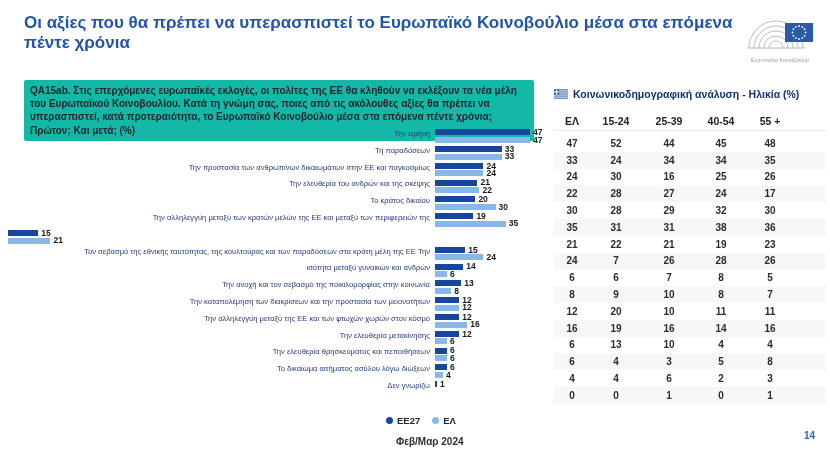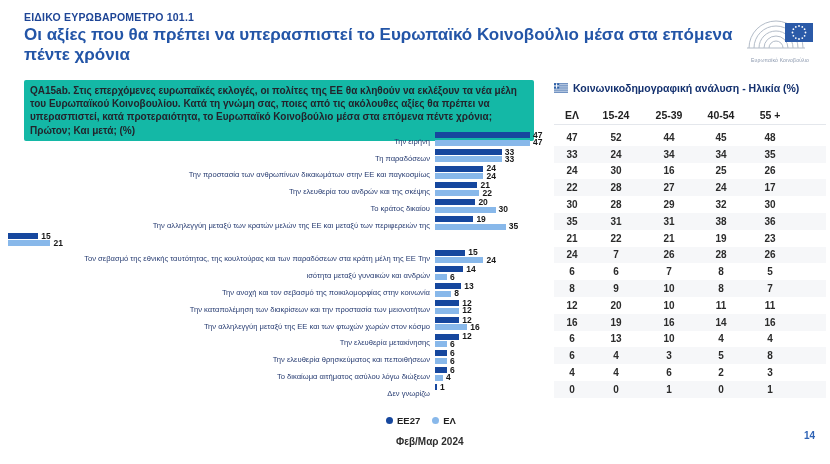--- a/index.html
+++ b/index.html
@@ -13,55 +13,54 @@
 
   
   .logo { position:absolute; right:12px; top:12px; width:76px; text-align:center; }
   .logo-caption { font-size:5px; color:#8a97ad; margin-top:1px; letter-spacing:.2px; }
 
   
   .question { position:absolute; left:24px; top:80px; width:510px; background:#14b8a6; border-radius:2px; padding:4px 6px; font-size:10px; font-weight:bold; color:#22242c; line-height:1.32; }
 
   
   .chart { position:absolute; left:8px; top:129px; width:545px; }
-  .crow { display:flex; align-items:flex-end; height:16.8px; }
+  .crow { display:flex; align-items:flex-start; height:16.8px; }
   .clabel { width:427px; flex:none; display:flex; justify-content:flex-end; align-items:center; padding-right:5px; font-size:7.6px; color:#253a70; white-space:nowrap; }
   .cbars { display:flex; flex-direction:column; justify-content:center; gap:1px; }
   .bline { display:flex; align-items:center; height:6.5px; }
   .bar { height:6px; flex:none; }
   .bar-ee27 { background:#16479e; }
   .bar-el { background:#88b8ea; }
   .bval { font-size:8.5px; font-weight:bold; color:#181818; margin-left:3px; line-height:1; white-space:nowrap; }
 
   
   .legend { position:absolute; left:386px; top:415px; display:flex; gap:12px; align-items:flex-start; }
   .legend-item { display:flex; align-items:center; font-size:9.5px; font-weight:bold; color:#222; }
   .dot { width:7px; height:7px; border-radius:50%; display:inline-block; margin-right:4px; }
   .dot-ee27 { background:#16479e; }
   .dot-el { background:#88b8ea; }
 
   
-  .panel { position:absolute; left:554px; top:82px; width:272px; }
+  .panel { position:absolute; left:554px; top:88px; width:272px; }
   .panel-title-row { display:flex; align-items:center; gap:5px; font-size:10.5px; font-weight:bold; color:#13306e; }
   .demo-table { margin-top:11px; }
   .trow { display:grid; grid-template-columns:36px 52px 54px 50px 48px; height:16.8px; align-items:center; text-align:center; font-size:10px; font-weight:bold; color:#2b2b2b; }
   .trow.alt { background:#f6f7f9; }
   .thead { height:20px; font-size:10.5px; color:#222; border-bottom:1px solid #e4e7ec; margin-bottom:4px; background:none; }
 
   
   .footer-date { position:absolute; left:396px; top:436px; font-size:10px; font-weight:bold; color:#2e2e2e; }
   .page-number { position:absolute; right:15px; top:430px; font-size:10px; font-weight:bold; color:#2f63b5; }
 </style>
 </head>
 <body>
 
 <div class="slide">
 
   <div class="header">
-    <div class="eyebrow">ΕΙΔΙΚΟ ΕΥΡΩΒΑΡΟΜΕΤΡΟ 101.1</div>
     <div class="title">Οι αξίες που θα πρέπει να υπερασπιστεί το Ευρωπαϊκό Κοινοβούλιο μέσα στα επόμενα πέντε χρόνια</div>
   </div>
 
   <div class="logo">
     <svg width="70" height="40" viewBox="0 0 70 40">
       <g fill="none" stroke="#b3bcc8" stroke-width="1">
         <path d="M4 36 A27 27 0 0 1 58 36"></path>
         <path d="M9 36 A22 22 0 0 1 53 36"></path>
         <path d="M14 36 A17 17 0 0 1 48 36"></path>
         <path d="M19 36 A12 12 0 0 1 43 36"></path>

